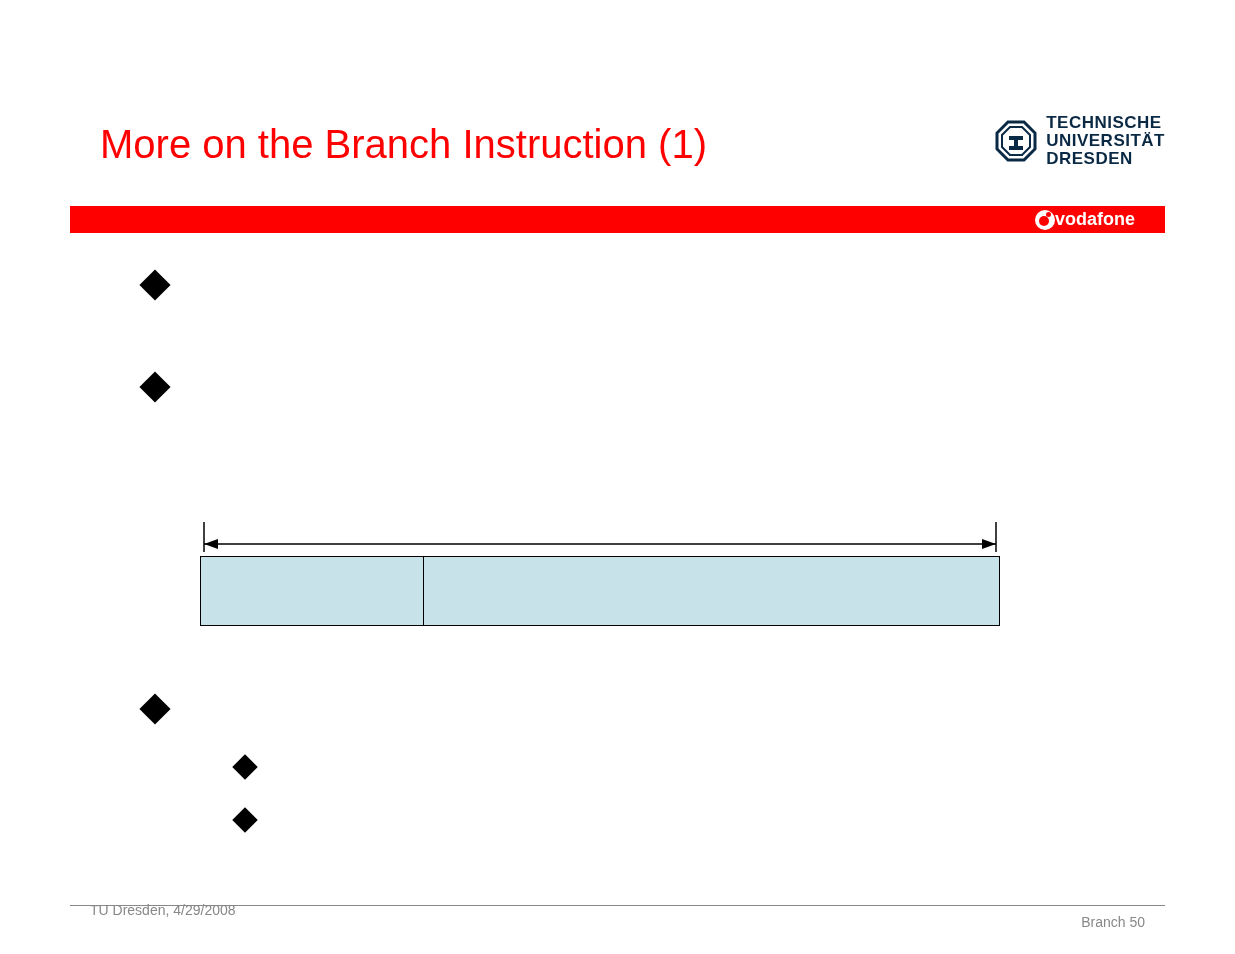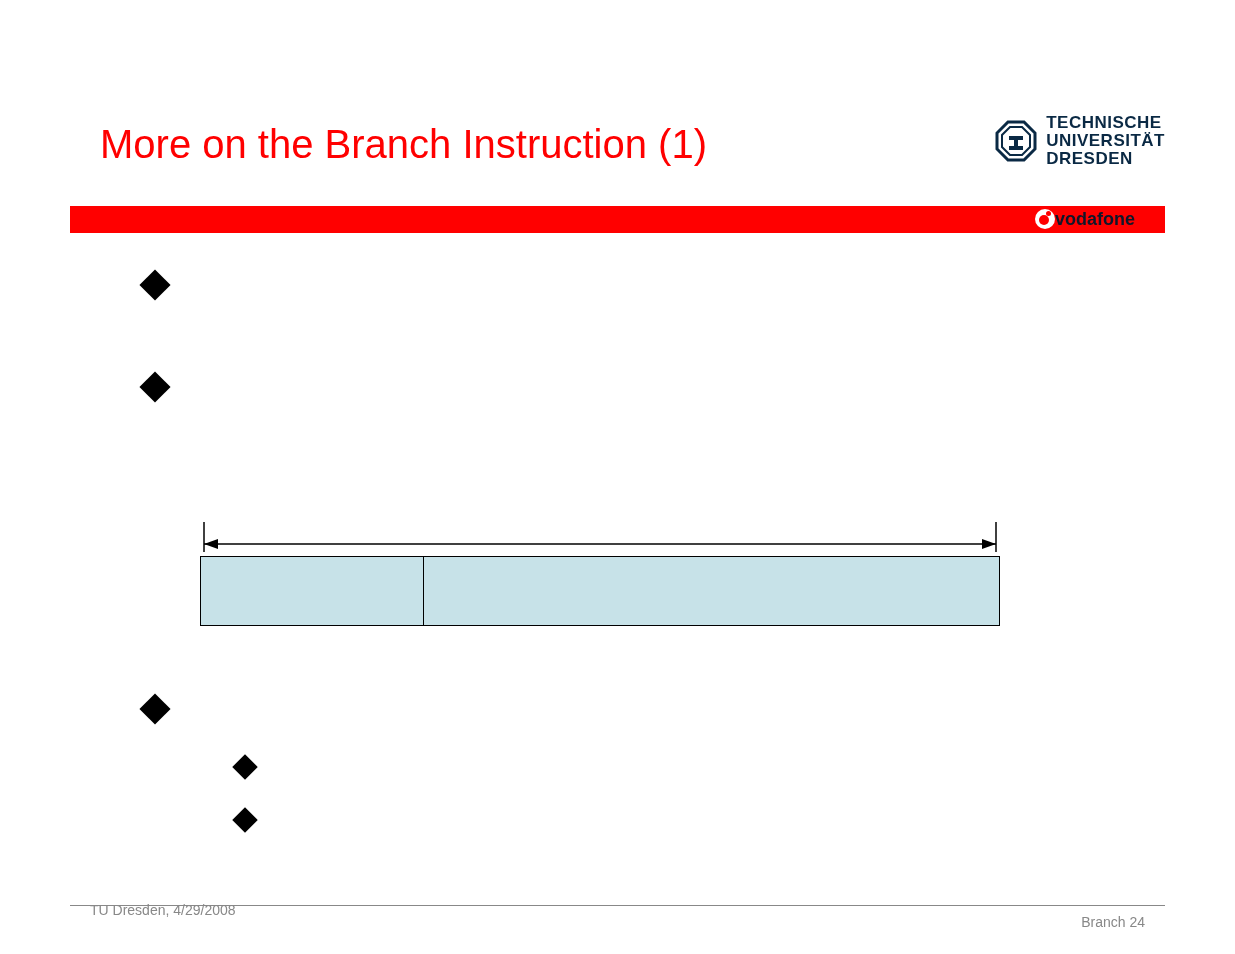--- a/index.html
+++ b/index.html
@@ -46,24 +46,25 @@
       left: 70px;
       right: 70px;
       height: 27px;
       background: #ff0000;
       display: flex;
       align-items: center;
       justify-content: flex-end;
       padding-right: 30px;
     }
     .vodafone {
-      color: #0f172a;
+      color: #ffffff;
       font-weight: bold;
       font-size: 18px;
       display: flex;
+      align-items: center;
       gap: 0;
     }
     .vodafone-icon {
       width: 20px;
       height: 20px;
       border-radius: 50%;
       background: #fff;
       position: relative;
       display: inline-block;
     }
@@ -232,16 +233,16 @@
     </div>
     <div class="boxes">
       <div class="box op"></div>
       <div class="box off"></div>
     </div>
   </div>
 
   <div class="footer-line"></div>
   <div class="footer-left">TU Dresden, 4/29/2008</div>
   <div class="footer-right">
-    <span>Branch </span><span>24</span>
+    <span>Branch </span><span>50</span>
   </div>
 
 </div>
 
 </body></html>

